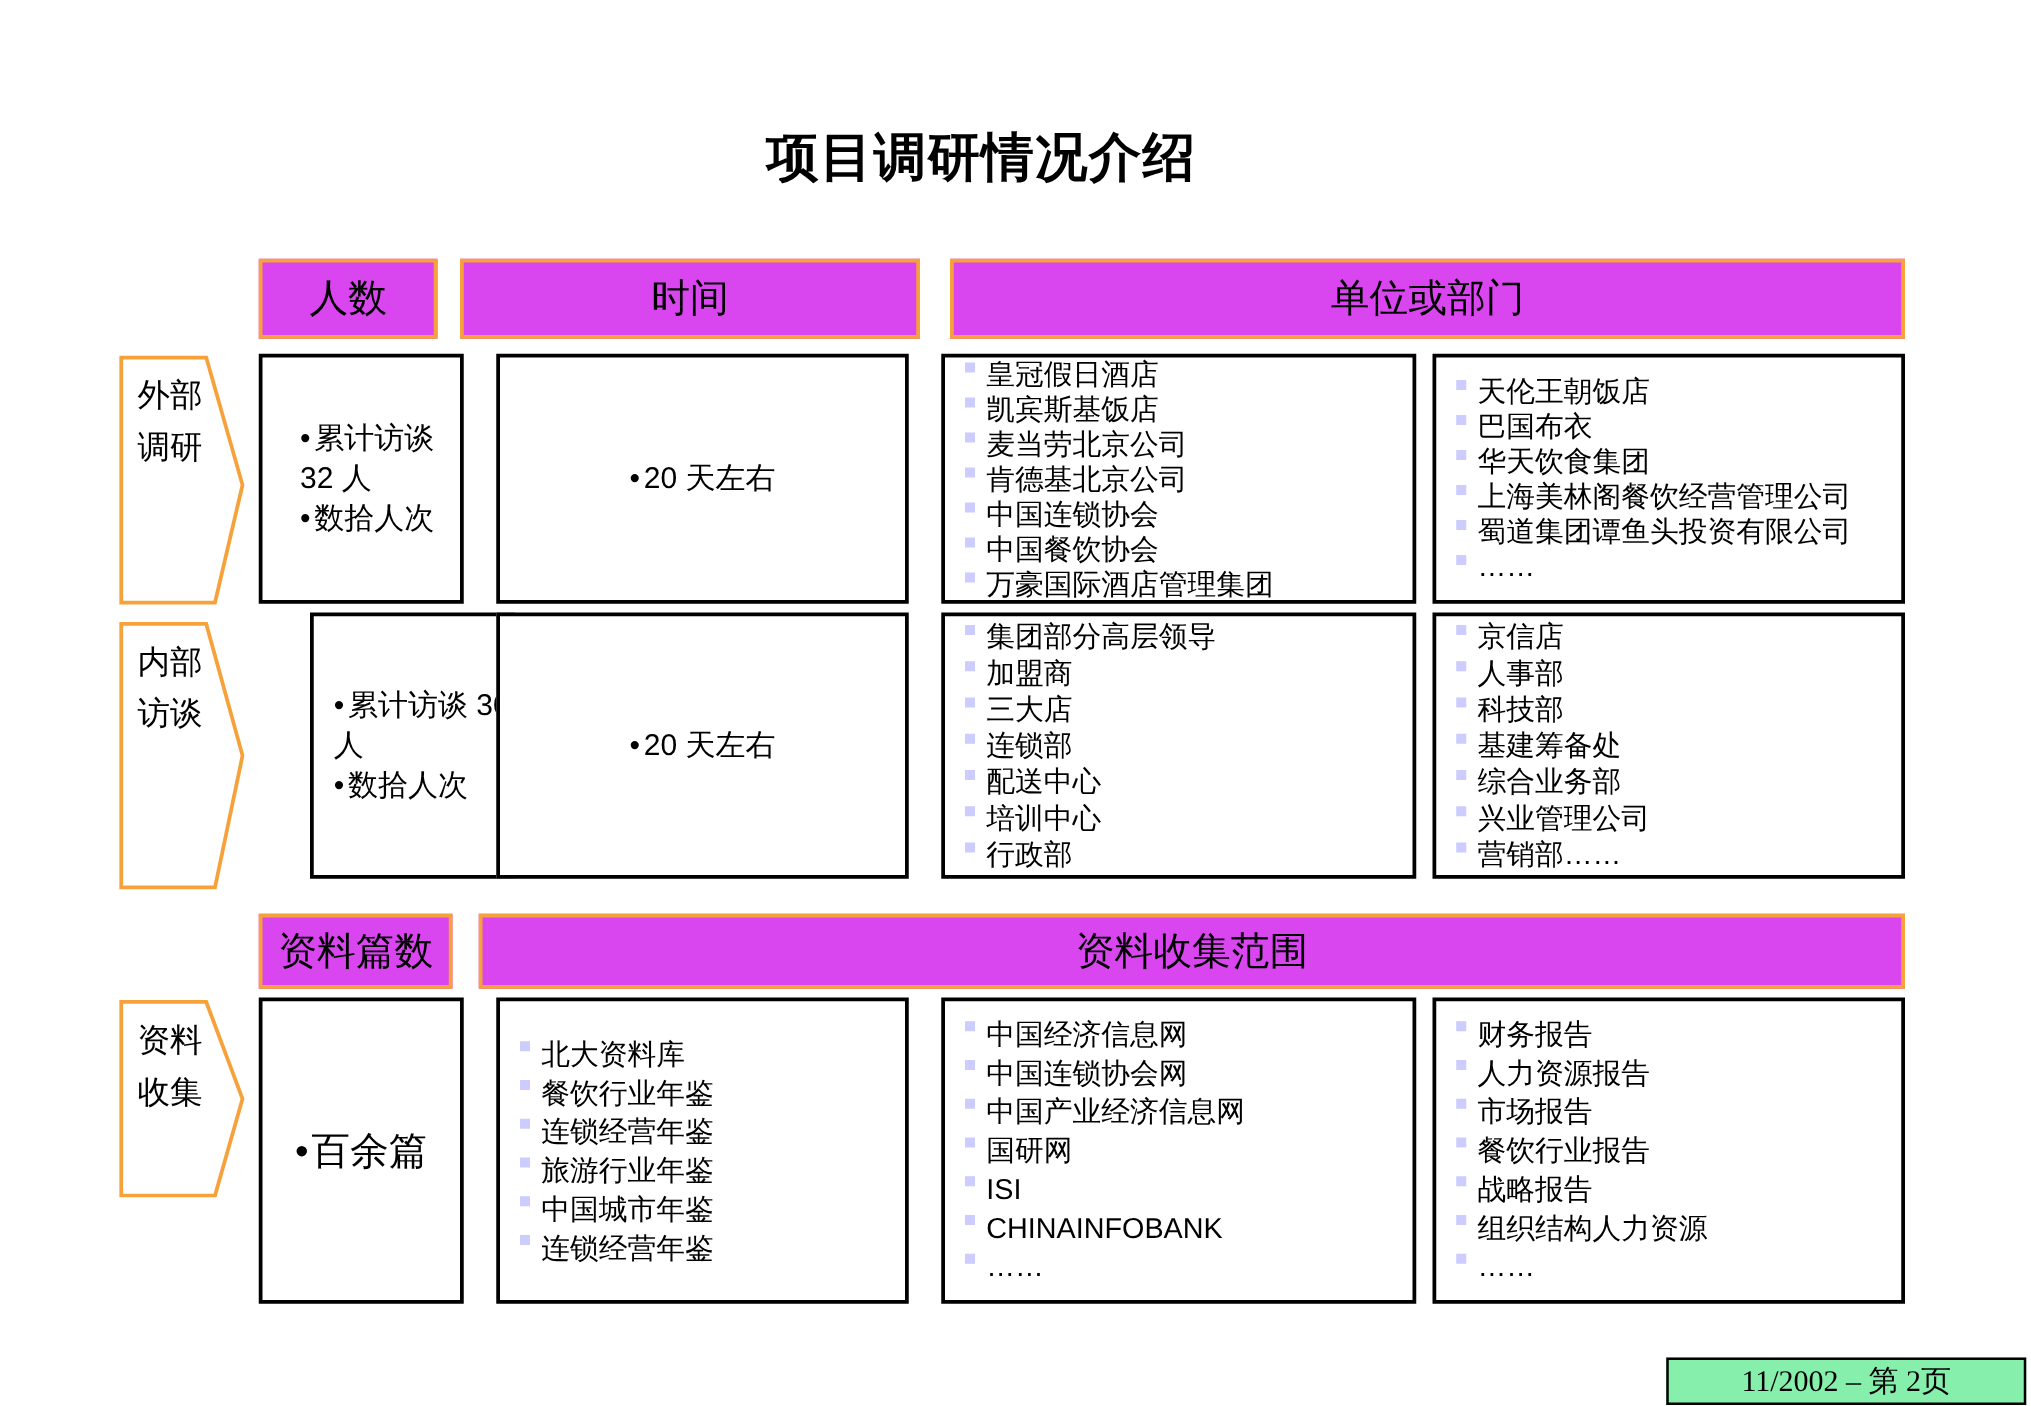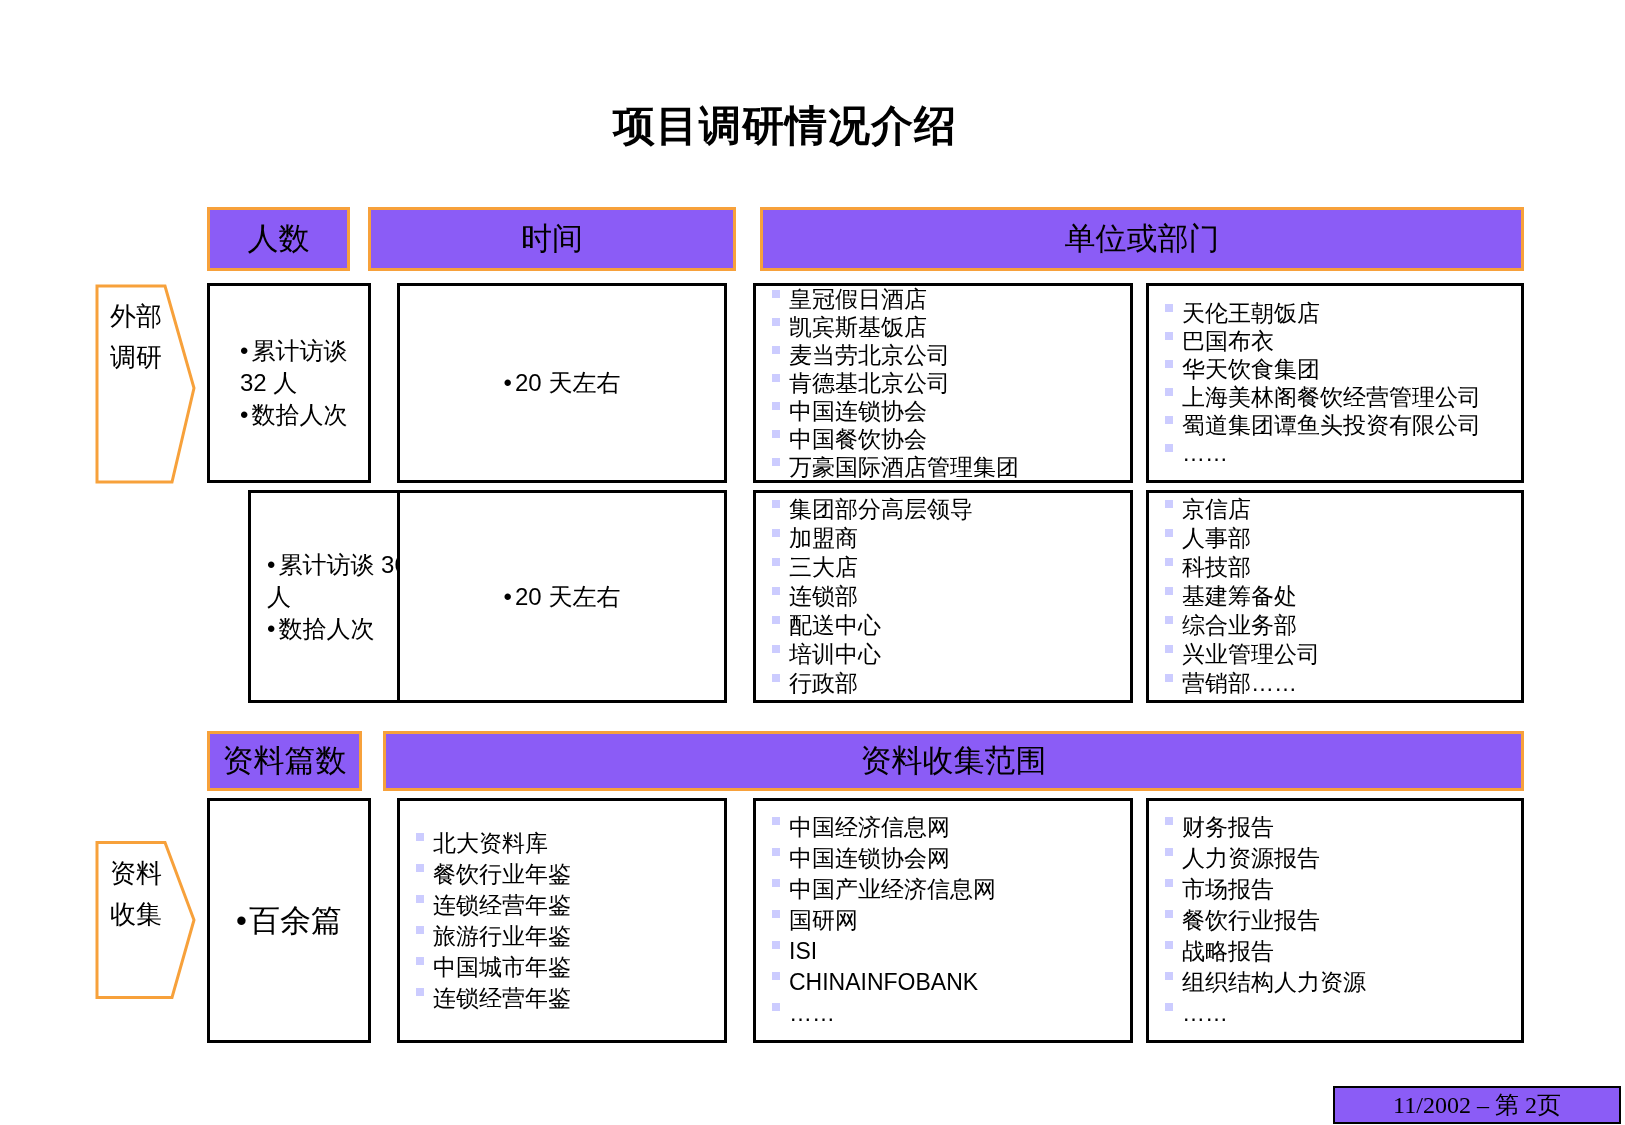--- a/index.html
+++ b/index.html
@@ -6,21 +6,21 @@
   .slide{
     position:relative;width:1625px;height:1125px;background:#ffffff;
     font-family:"Liberation Sans",sans-serif;color:#000;overflow:hidden;
   }
   .title{
     position:absolute;left:0;top:98px;width:1570px;text-align:center;
     font-size:42px;font-weight:bold;letter-spacing:1px;
   }
   
   .hdr{
-    position:absolute;border:3px solid #f7a13b;background:#8b5cf6;
+    position:absolute;border:3px solid #f7a13b;background:#d946ef;
     display:flex;align-items:center;justify-content:center;
     font-size:31px;box-sizing:border-box;
   }
   
   .cell{
     position:absolute;border:3px solid #000;background:#fff;
     box-sizing:border-box;display:flex;flex-direction:column;justify-content:center;
   }
   .cell ul{list-style:none;margin:0;padding:0 0 0 16px;}
   .sq li{
@@ -40,21 +40,21 @@
   .count-cell li::before{content:"•";margin-right:2px;}
   
   .arrow{position:absolute;}
   .arrow svg{position:absolute;left:0;top:0;width:100%;height:100%;}
   .arrow .lbl{
     position:absolute;left:15px;top:12px;width:2.12em;
     font-size:26px;line-height:41px;word-break:break-all;
   }
   .footer{
     position:absolute;left:1333px;top:1086px;width:288px;height:38px;
-    border:2px solid #000;box-sizing:border-box;background:#8b5cf6;
+    border:2px solid #000;box-sizing:border-box;background:#86efac;
     display:flex;align-items:center;justify-content:center;
     font-family:"Liberation Serif",serif;font-size:24px;
   }
 </style>
 </head>
 <body>
 
 <div class="slide">
 
   <div class="title">项目调研情况介绍</div>
@@ -96,20 +96,26 @@
     <ul class="sq">
         <li>天伦王朝饭店</li>
         <li>巴国布衣</li>
         <li>华天饮食集团</li>
         <li>上海美林阁餐饮经营管理公司</li>
         <li>蜀道集团谭鱼头投资有限公司</li>
         <li>……</li>
       </ul>
   </div>
 
+  <div class="arrow" style="left:95px;top:497px;width:102px;height:215px;">
+    <svg viewBox="0 0 102 200" preserveAspectRatio="none">
+      <polygon points="2,2 70,2 99,100 77,198 2,198" fill="#ffffff" stroke="#f7a13b" stroke-width="3" vector-effect="non-scaling-stroke"></polygon>
+    </svg>
+    <div class="lbl">内部访谈</div>
+  </div>
 
   <div class="cell r2" style="left:207px;top:490px;width:164px;height:213px;margin-left:41px;">
     <ul class="round">
         <li>累计访谈 30 人</li>
         <li>数拾人次</li>
       </ul>
   </div>
   <div class="cell r2 center-cell" style="left:397px;top:490px;width:330px;height:213px;">
     <ul class="round">
         <li>20 天左右</li>
@@ -134,21 +140,21 @@
         <li>基建筹备处</li>
         <li>综合业务部</li>
         <li>兴业管理公司</li>
         <li>营销部……</li>
       </ul>
   </div>
 
   <div class="hdr" style="left:207px;top:731px;width:155px;height:60px;">资料篇数</div>
   <div class="hdr" style="left:383px;top:731px;width:1141px;height:60px;">资料收集范围</div>
 
-  <div class="arrow" style="left:95px;top:800px;width:102px;height:158px;margin-top:41px;">
+  <div class="arrow" style="left:95px;top:800px;width:102px;height:158px;">
     <svg viewBox="0 0 102 200" preserveAspectRatio="none">
       <polygon points="2,2 70,2 99,100 77,198 2,198" fill="#ffffff" stroke="#f7a13b" stroke-width="3" vector-effect="non-scaling-stroke"></polygon>
     </svg>
     <div class="lbl">资料收集</div>
   </div>
 
   <div class="cell r3 count-cell" style="left:207px;top:798px;width:164px;height:245px;">
     <ul>
         <li>百余篇</li>
       </ul>

